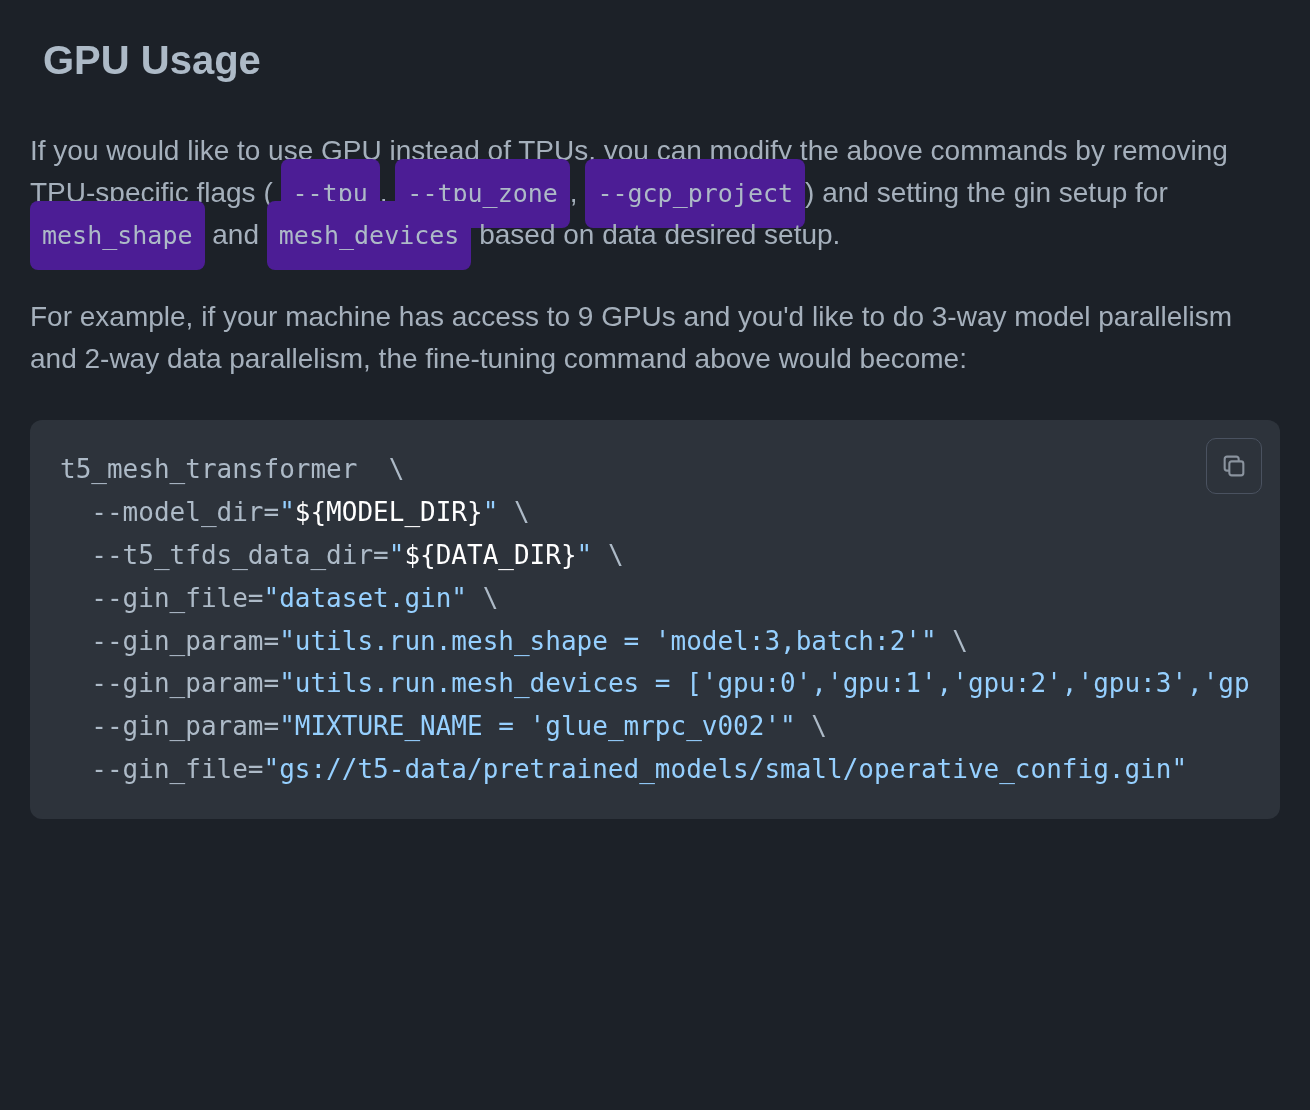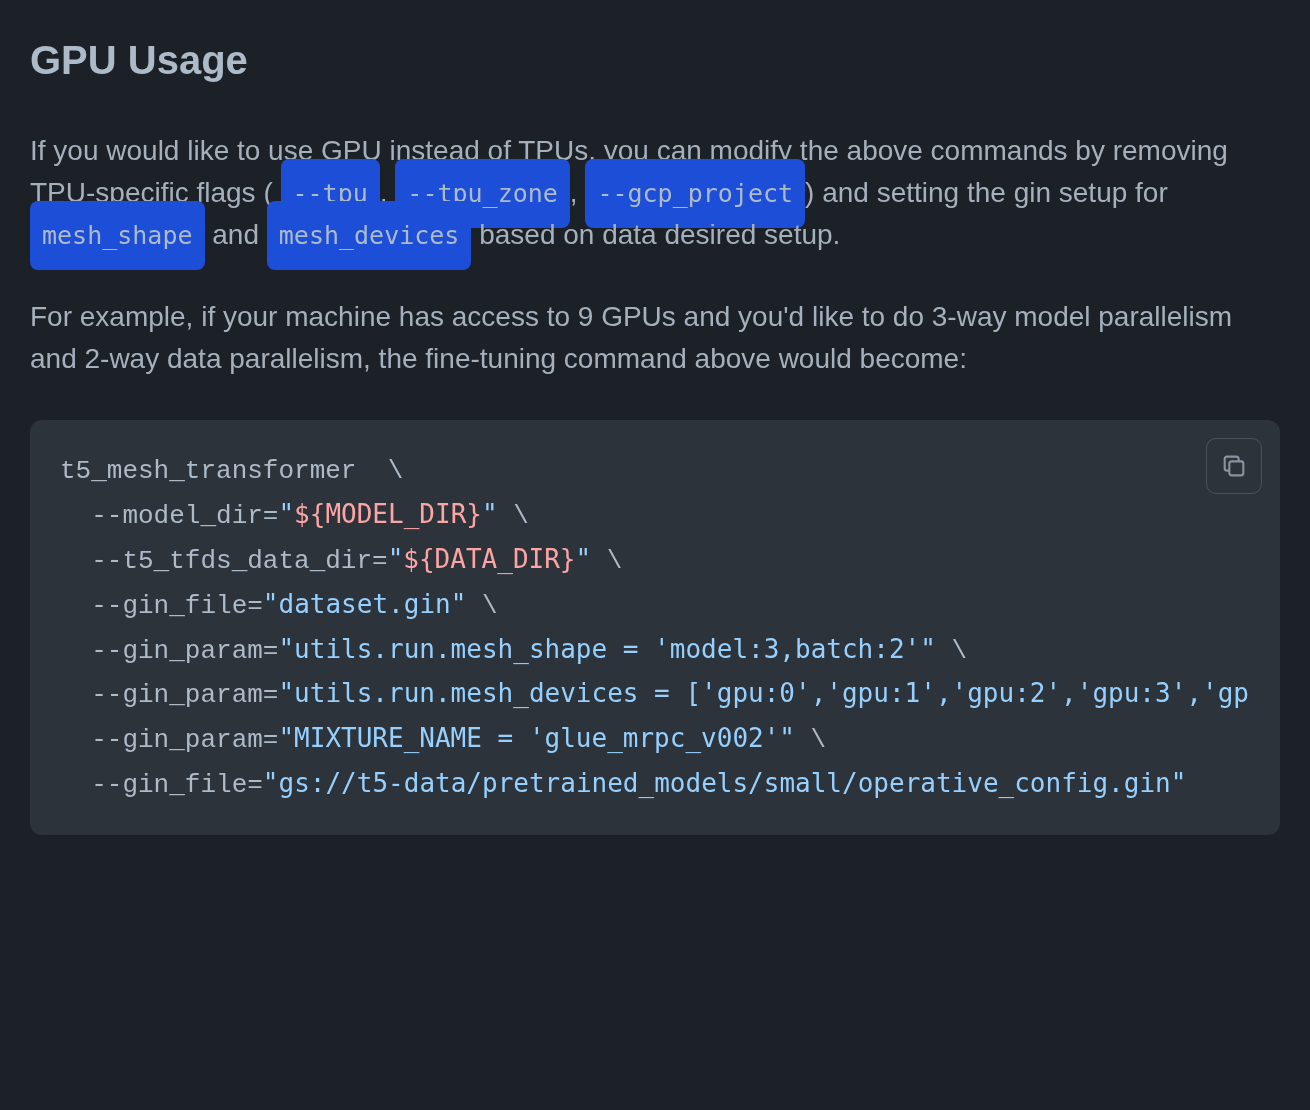--- a/index.html
+++ b/index.html
@@ -16,27 +16,28 @@
       min-height: 1110px;
       font-size: 28px;
       line-height: 1.5;
     }
     h2 {
       color: #adbac7;
       font-size: 40px;
       font-weight: 600;
       margin-bottom: 30px;
       padding-bottom: 10px;
+      margin-left: 13px;
     }
     p {
       margin-bottom: 40px;
       color: #a5b0bc;
     }
     code.inline {
-      background-color: #1d4ed8;
+      background-color: #4c1d95;
       border-radius: 8px;
       padding: 20px 12px;
       font-family: ui-monospace, SFMono-Regular, "SF Mono", Menlo, Consolas, monospace;
       font-size: 25px;
       color: #adbac7;
       white-space: nowrap;
     }
     .code-block-wrapper {
       position: relative;
       background-color: #2d333b;
@@ -69,22 +70,22 @@
     }
     .copy-btn svg {
       width: 28px;
       height: 28px;
       stroke: #8a939e;
       fill: none;
       stroke-width: 1.8;
     }
     
     .tok-str { color: #96d0ff; }
-    .tok-var { color: #fca5a5; }
-    .tok-plain { color: #adbac7; font-family: Liberation Mono, monospace; }
+    .tok-var { color: #ffffff; }
+    .tok-plain { color: #adbac7; }
   </style>
 </head>
 <body>
 
 <h2>GPU Usage</h2>
 
 <p>
   <span>If you would like to use GPU instead of TPUs, you can modify the above commands by removing TPU-specific flags (</span>
   <code class="inline">--tpu</code><span>, </span>
   <code class="inline">--tpu_zone</code><span>, </span>

